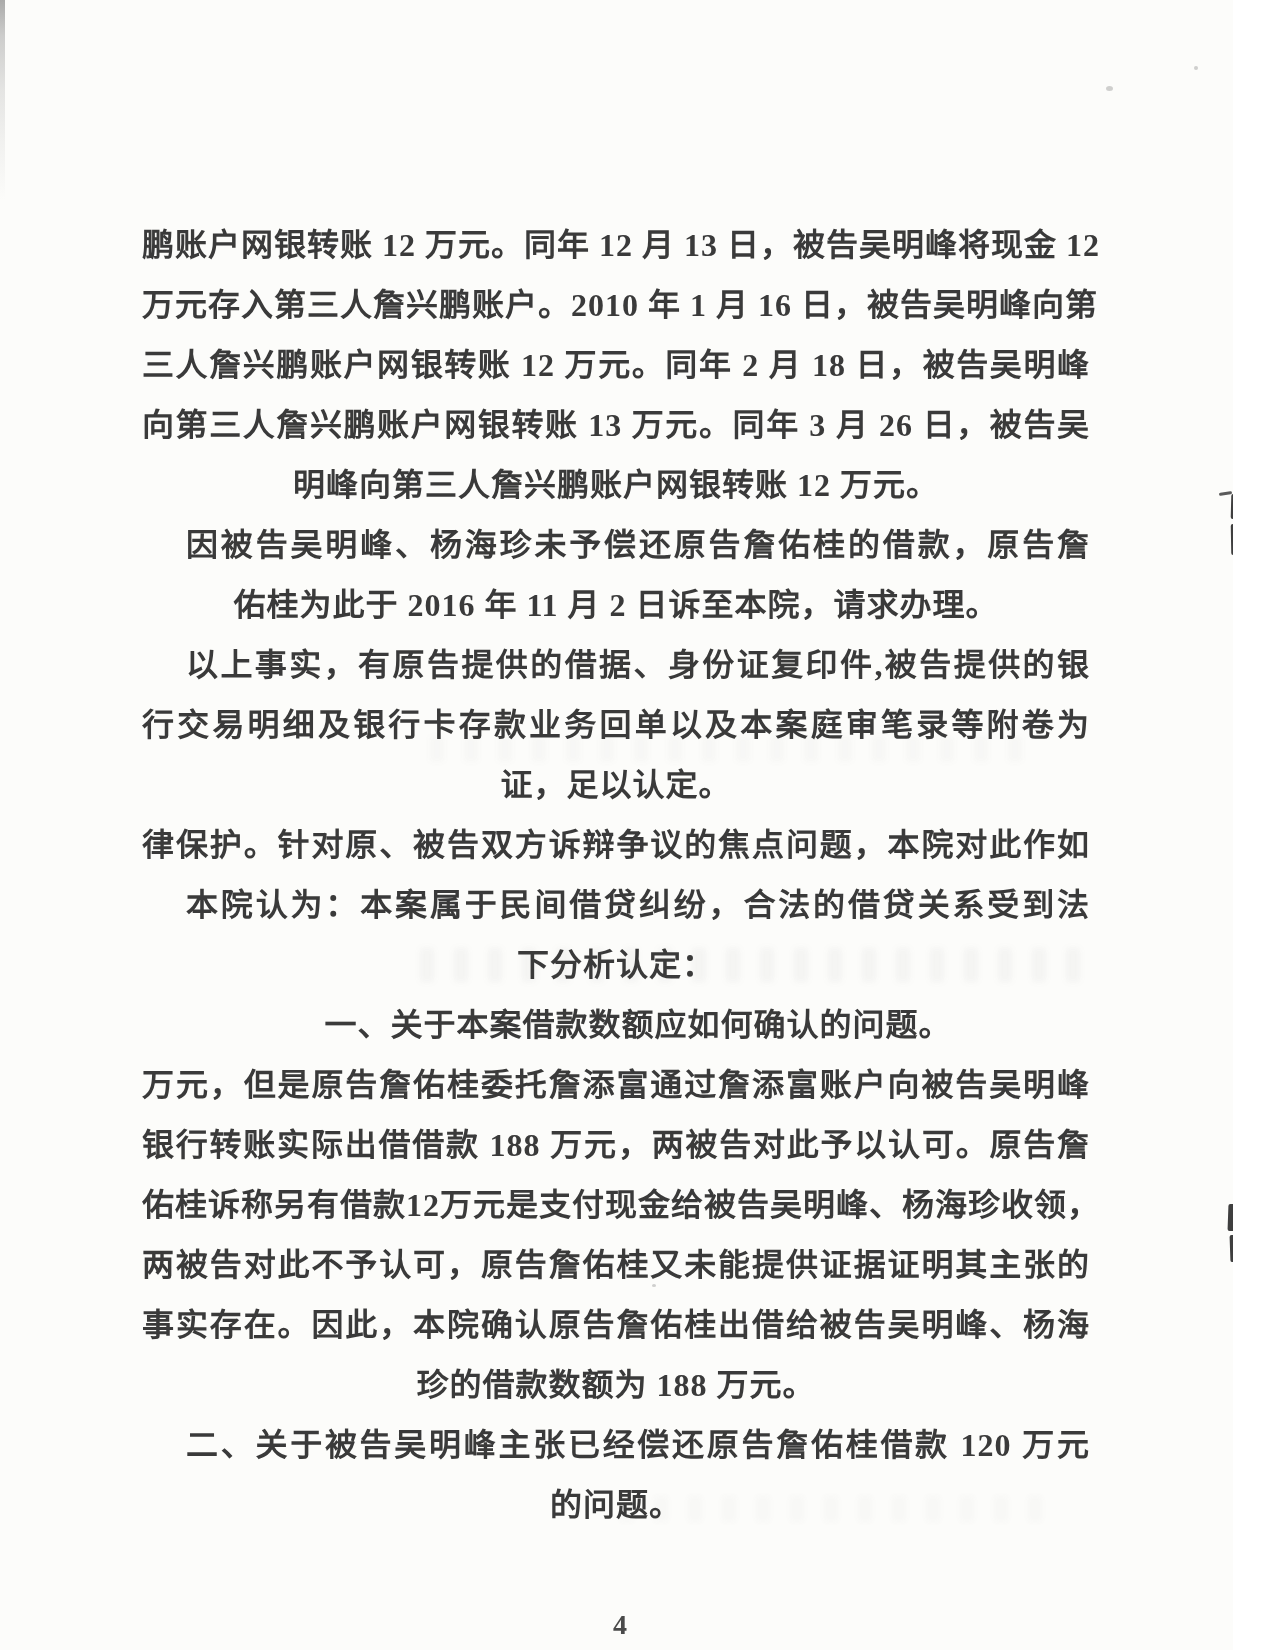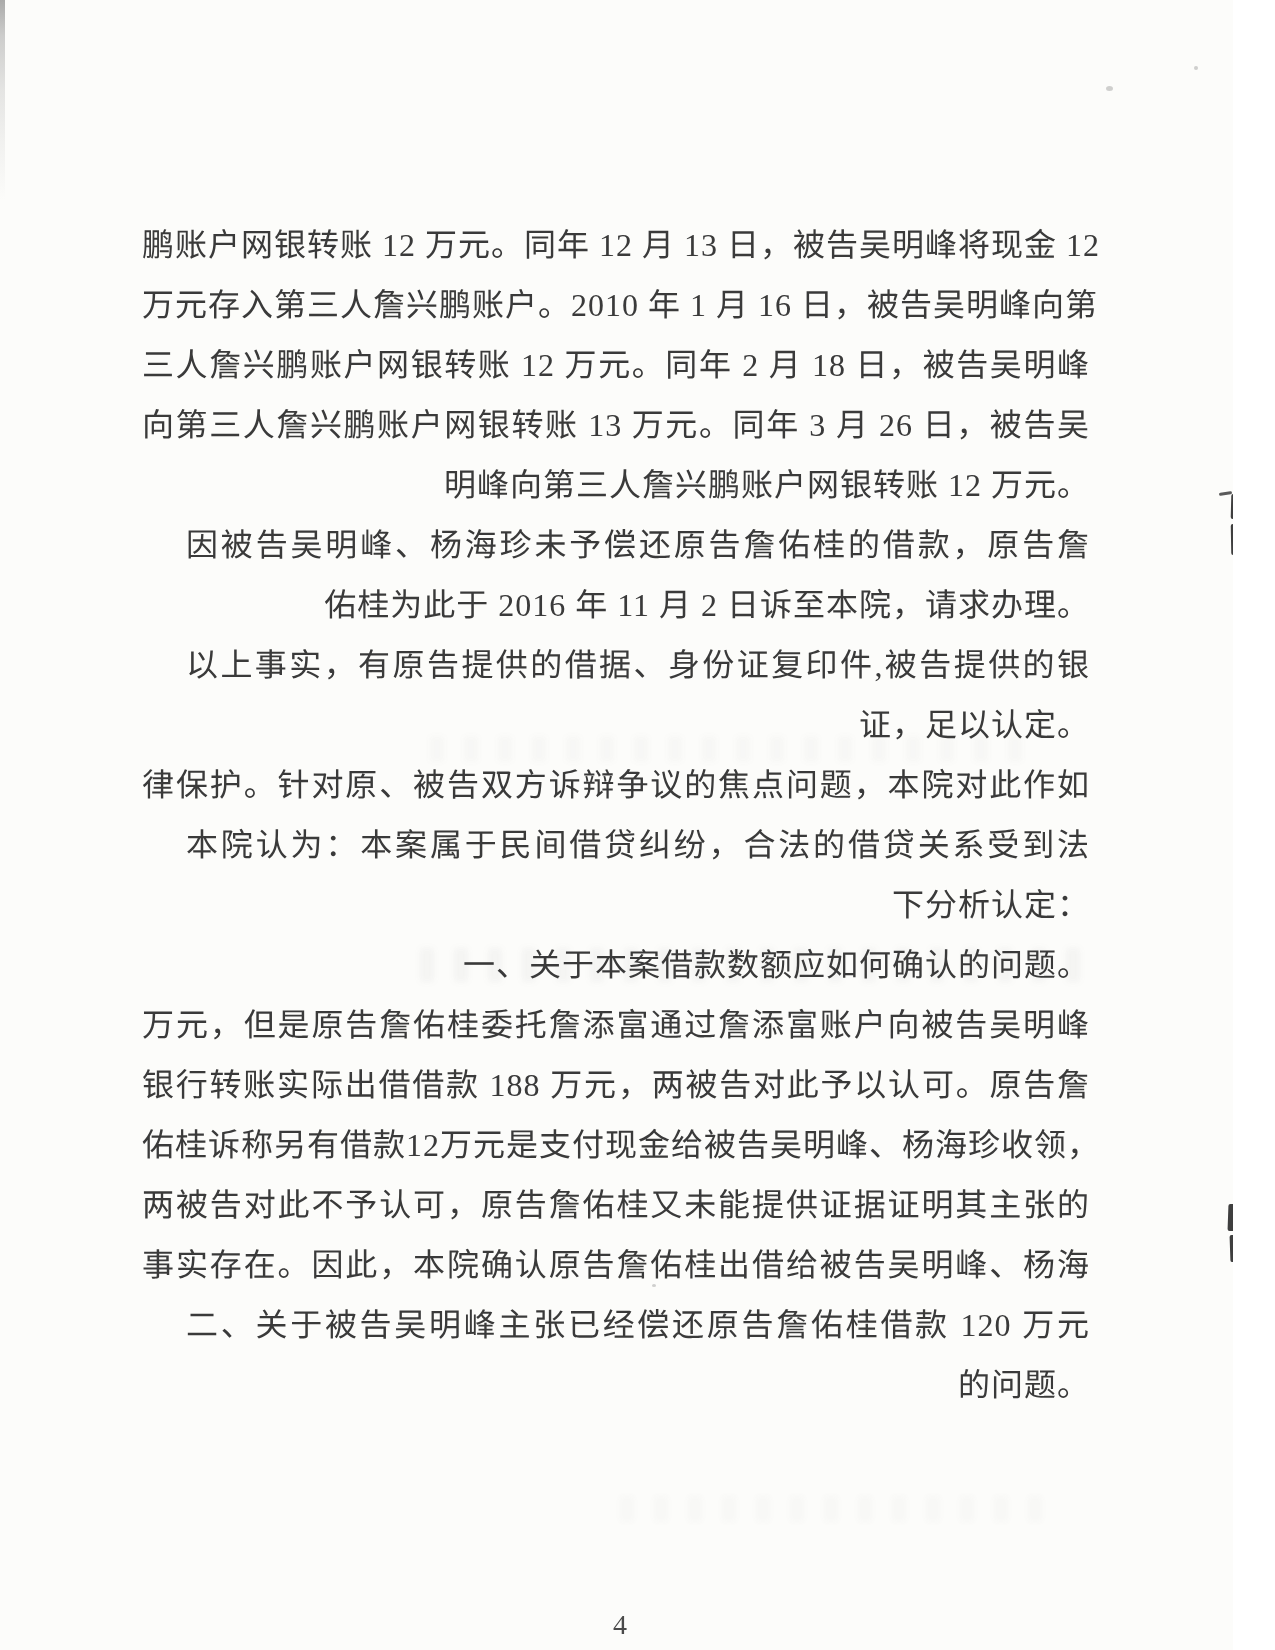--- a/index.html
+++ b/index.html
@@ -11,34 +11,35 @@
   html,body{width:1275px;height:1650px;}
   body{
     background:#fff;
     font-family:"Liberation Serif","DejaVu Serif",serif;
   }
   .page{
     position:relative;
     width:1233px;height:1650px;
     background:var(--paper);
     overflow:hidden;
+    font-weight:bold;
   }
   
   .text-block{
     position:absolute;
     left:142px;top:215px;width:948px;
     color:var(--ink);
   }
   .line{
     height:60px;
     line-height:60px;
     font-size:32px;
     letter-spacing:1px;
     white-space:nowrap;
-    text-align:right;
+    text-align:center;
     -webkit-font-smoothing:antialiased;
   }
   .line.fill{
     text-align:justify;
     text-align-last:justify;
   }
   .line.indent{
     text-indent:44px;
   }
   
@@ -114,29 +115,31 @@
   <div class="text-block">
 
   <div class="line fill">鹏账户网银转账 12 万元。同年 12 月 13 日，被告吴明峰将现金 12</div>
       <div class="line fill">万元存入第三人詹兴鹏账户。2010 年 1 月 16 日，被告吴明峰向第</div>
       <div class="line fill">三人詹兴鹏账户网银转账 12 万元。同年 2 月 18 日，被告吴明峰</div>
       <div class="line fill">向第三人詹兴鹏账户网银转账 13 万元。同年 3 月 26 日，被告吴</div>
       <div class="line">明峰向第三人詹兴鹏账户网银转账 12 万元。</div>
       <div class="line indent fill">因被告吴明峰、杨海珍未予偿还原告詹佑桂的借款，原告詹</div>
       <div class="line">佑桂为此于 2016 年 11 月 2 日诉至本院，请求办理。</div>
       <div class="line indent fill">以上事实，有原告提供的借据、身份证复印件,被告提供的银</div>
+      <div class="line fill">行交易明细及银行卡存款业务回单以及本案庭审笔录等附卷为</div>
       <div class="line">证，足以认定。</div>
       <div class="line fill">律保护。针对原、被告双方诉辩争议的焦点问题，本院对此作如</div>
       <div class="line indent fill">本院认为：本案属于民间借贷纠纷，合法的借贷关系受到法</div>
       <div class="line">下分析认定：</div>
       <div class="line indent">一、关于本案借款数额应如何确认的问题。</div>
       <div class="line fill">万元，但是原告詹佑桂委托詹添富通过詹添富账户向被告吴明峰</div>
       <div class="line fill">银行转账实际出借借款 188 万元，两被告对此予以认可。原告詹</div>
       <div class="line fill">佑桂诉称另有借款12万元是支付现金给被告吴明峰、杨海珍收领，</div>
       <div class="line fill">两被告对此不予认可，原告詹佑桂又未能提供证据证明其主张的</div>
       <div class="line fill">事实存在。因此，本院确认原告詹佑桂出借给被告吴明峰、杨海</div>
+      <div class="line">珍的借款数额为 188 万元。</div>
       <div class="line indent fill">二、关于被告吴明峰主张已经偿还原告詹佑桂借款 120 万元</div>
       <div class="line">的问题。</div>
     </div>
 
   <div class="page-number">4</div>
 
 </div>
 
 </body></html>

